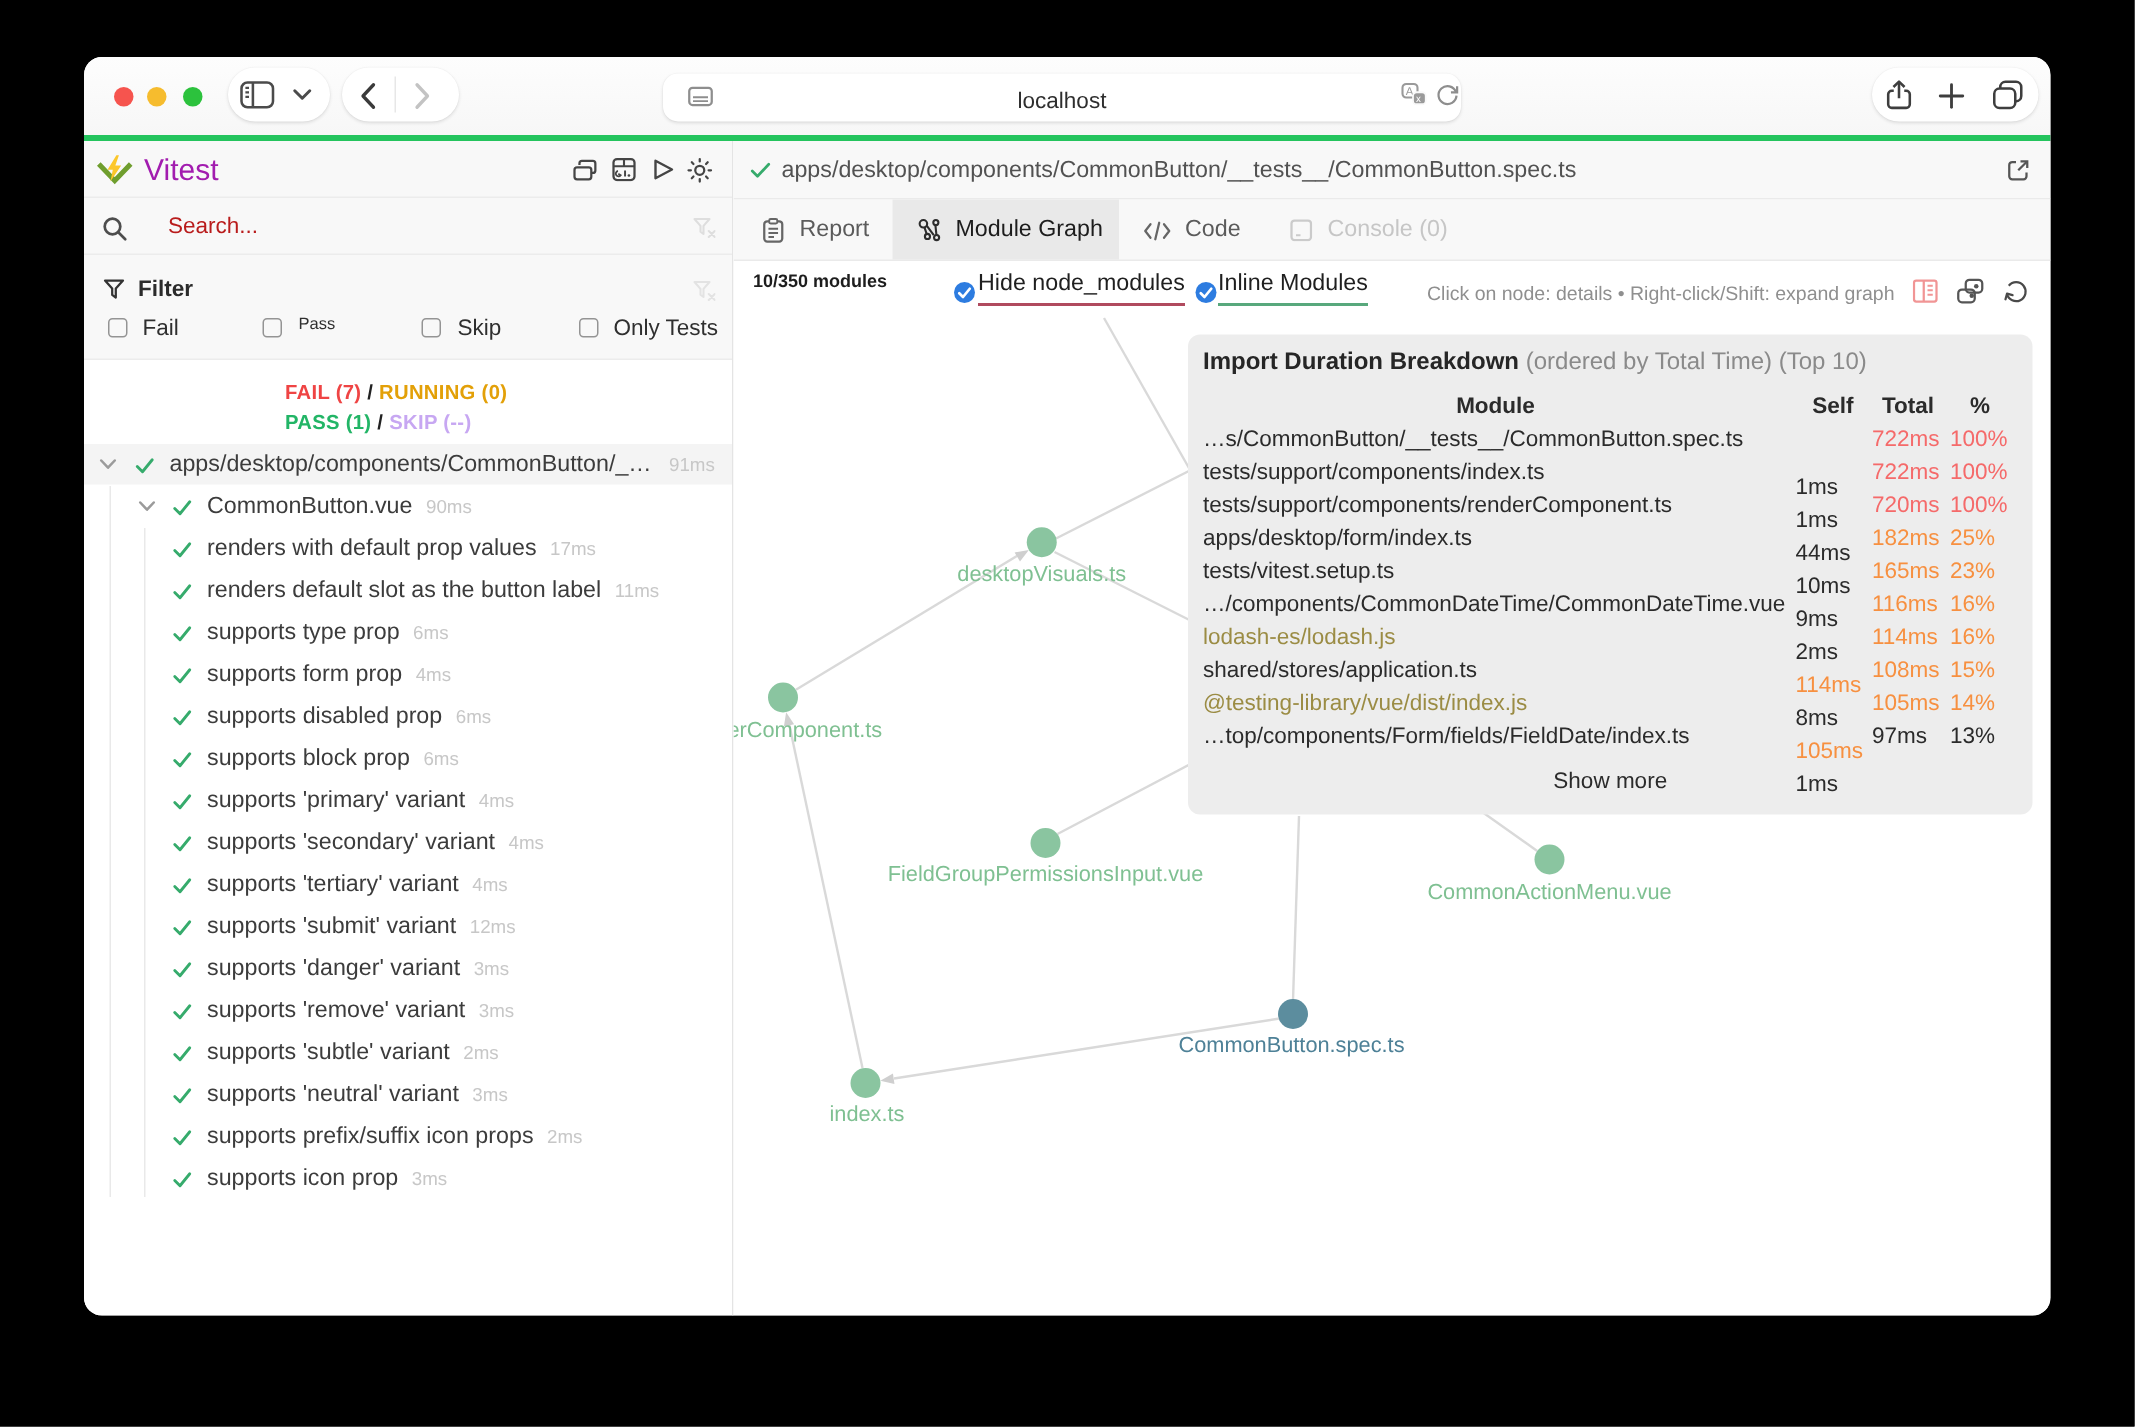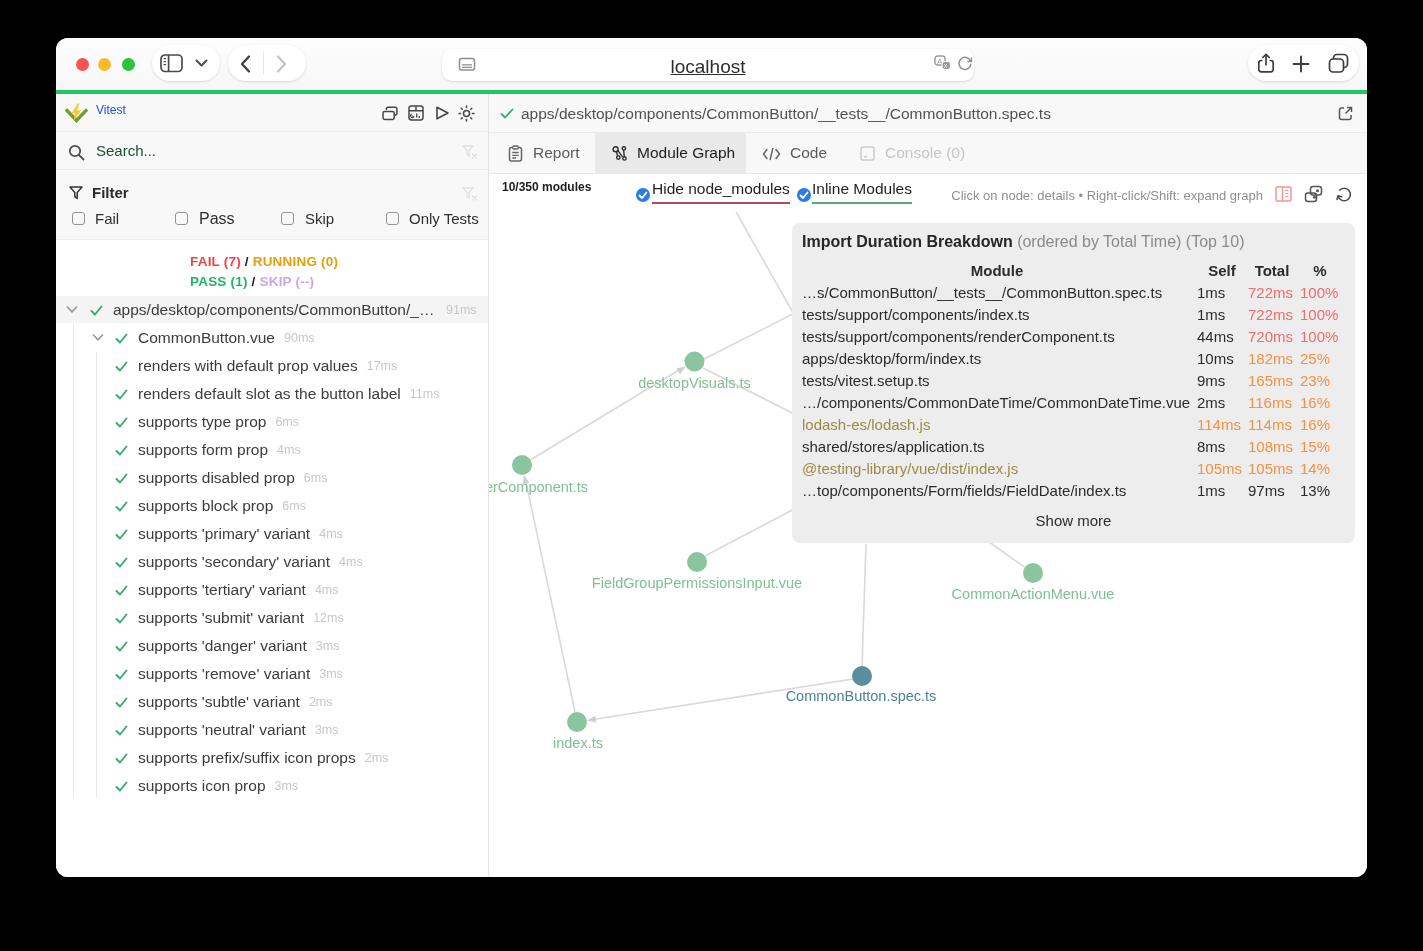--- a/index.html
+++ b/index.html
@@ -26,21 +26,21 @@
 #mhead{position:absolute;left:0;top:0;width:878px;height:39px;background:#f8f8f8;border-bottom:1px solid #eaeaea;box-sizing:border-box;}
 #mtabs{position:absolute;left:0;top:39px;width:878px;height:41px;background:#f8f8f8;border-bottom:1px solid #eaeaea;box-sizing:border-box;}
 .tab{position:absolute;top:39px;height:40px;display:flex;align-items:center;gap:10px;font-size:15.5px;color:#5b5b5b;}
 .bluecb{position:absolute;width:14px;height:14px;border-radius:7px;background:#2d7ce0;}
 .ulab{position:absolute;font-size:15.5px;color:#1f1f1f;white-space:nowrap;padding-bottom:4px;border-bottom:2.5px solid transparent;}
 
 #panel{position:absolute;left:303px;top:129px;width:563px;height:320px;background:#ededed;border-radius:8px;}
 .prow{position:absolute;left:0;width:571px;height:22px;font-size:15px;color:#2b2b2b;}
 .prow span{position:absolute;white-space:nowrap;}
 .c-mod{left:10px;}
-.c-self{left:405px;}
+.c-self{left:405px;margin-top:32px;}
 .c-tot{left:456px;}
 .c-pct{left:508px;}
 .red{color:#f56a6a;}
 .org{color:#f79040;}
 .olv{color:#9b8c44;}
 </style>
 </head>
 <body>
 <div id="win">
   <div id="tb">
@@ -68,21 +68,21 @@
     <svg class="abs" style="left:220px;top:16.5px;" width="11" height="18" viewBox="0 0 11 18">
       <path d="M2 1.5 L9 9 L2 16.5" fill="none" stroke="#c3c3c3" stroke-width="2.2" stroke-linecap="round" stroke-linejoin="round"></path>
     </svg>
 
     <div class="pill" style="left:386px;width:532px;top:11px;height:32px;border-radius:10px;"></div>
     <svg class="abs" style="left:402px;top:19px;" width="18" height="15" viewBox="0 0 18 15">
       <rect x="1.5" y="1.5" width="15" height="11.5" rx="2.2" fill="none" stroke="#8e8e8e" stroke-width="1.5"></rect>
       <line x1="4" y1="7.8" x2="14" y2="7.8" stroke="#8e8e8e" stroke-width="1.3"></line>
       <line x1="4" y1="10.4" x2="14" y2="10.4" stroke="#8e8e8e" stroke-width="1.3"></line>
     </svg>
-    <div class="abs" style="left:386px;top:4px;width:532px;height:50px;display:flex;align-items:center;justify-content:center;font-size:19px;color:#2e2e2e;text-decoration:underline;">localhost</div>
+    <div class="abs" style="left:386px;top:4px;width:532px;height:50px;display:flex;align-items:center;justify-content:center;font-size:15px;color:#2e2e2e;">localhost</div>
     <svg class="abs" style="left:878px;top:17px;" width="18" height="16" viewBox="0 0 18 16">
       <rect x="1" y="1" width="10" height="9" rx="2.5" fill="none" stroke="#9a9a9a" stroke-width="1.4"></rect>
       <text x="3.2" y="8.6" font-size="7.5" fill="#9a9a9a" font-family="Liberation Sans">A</text>
       <rect x="8" y="6.5" width="8.5" height="8" rx="2.4" fill="#9a9a9a" stroke="#f9f9f9" stroke-width="1.2"></rect>
       <text x="10" y="13" font-size="6.5" fill="#fff" font-family="Liberation Sans">x</text>
     </svg>
     <svg class="abs" style="left:901px;top:17px;" width="16" height="16" viewBox="0 0 16 16">
       <path d="M13.6 6.2 A6 6 0 1 0 14 8.8" fill="none" stroke="#8e8e8e" stroke-width="1.5"></path>
       <path d="M14.4 2.5 L14.4 6.6 L10.3 6.6" fill="none" stroke="#8e8e8e" stroke-width="1.5"></path>
     </svg>
@@ -103,21 +103,21 @@
     </svg>
   </div>
   <div id="greenbar"></div>
   <div id="sb">
 
     <div class="sbsec" style="top:0;height:38px;"></div>
     <svg class="abs" style="left:8px;top:8px;" width="25" height="24" viewBox="0 0 25 24">
       <path d="M3 8.5 L12.5 18.5 L22 8.5" fill="none" stroke="#6f9e2e" stroke-width="3.3" stroke-linecap="square"></path>
       <path d="M13.6 1.5 L7.7 11.2 H11.2 L9.6 19 L16.8 8.4 H12.9 L15.3 1.5 Z" fill="#fcc72b"></path>
     </svg>
-    <div class="abs" style="left:40px;top:9px;font-size:12px;color:#1d4ed8;font-weight:500;">Vitest</div>
+    <div class="abs" style="left:40px;top:9px;font-size:20px;color:#a21caf;font-weight:500;">Vitest</div>
     <svg class="abs" style="left:326px;top:11.5px;" width="16" height="15" viewBox="0 0 16 15">
       <path d="M4.3 4 V3 A1.7 1.7 0 0 1 6 1.3 h7.2 A1.7 1.7 0 0 1 14.9 3 v4.6 A1.7 1.7 0 0 1 13.2 9.3 h-1" fill="none" stroke="#454545" stroke-width="1.5"></path>
       <rect x="1" y="5.6" width="11.2" height="7.9" rx="1.7" fill="none" stroke="#454545" stroke-width="1.5"></rect>
     </svg>
     <svg class="abs" style="left:352px;top:11px;" width="16" height="16" viewBox="0 0 16 16">
       <rect x="1" y="1" width="14" height="14" rx="2.4" fill="none" stroke="#454545" stroke-width="1.5"></rect>
       <line x1="1" y1="5.8" x2="15" y2="5.8" stroke="#454545" stroke-width="1.4"></line>
       <line x1="8" y1="1" x2="8" y2="5.8" stroke="#454545" stroke-width="1.4"></line>
       <path d="M4 9 a1.8 1.8 0 1 0 1.8 2.8 l-1.6 -1" fill="none" stroke="#454545" stroke-width="1.2"></path>
       <line x1="8.7" y1="8.6" x2="8.7" y2="12.6" stroke="#454545" stroke-width="1.3"></line>
@@ -138,39 +138,39 @@
         <line x1="3.2" y1="13.8" x2="4.3" y2="12.7"></line>
           <line x1="12.7" y1="4.3" x2="13.8" y2="3.2"></line>
       </g>
     </svg>
 
     <div class="sbsec" style="top:38px;height:38px;"></div>
     <svg class="abs" style="left:12px;top:50px;" width="17" height="17" viewBox="0 0 17 17">
       <circle cx="7" cy="7" r="5.2" fill="none" stroke="#4d4d4d" stroke-width="1.8"></circle>
       <line x1="11" y1="11" x2="15.5" y2="15.5" stroke="#4d4d4d" stroke-width="1.8" stroke-linecap="round"></line>
     </svg>
-    <div class="abs" style="left:40px;top:48px;font-size:15px;color:#14532d;">Search...</div>
+    <div class="abs" style="left:56px;top:48px;font-size:15px;color:#b91c1c;">Search...</div>
     <svg class="abs" style="left:406px;top:51px;" width="15" height="14" viewBox="0 0 15 14">
       <path d="M1 1 h10 l-4 4.6 v5.4 l-2 -1.5 v-3.9 Z" fill="none" stroke="#dedede" stroke-width="1.4" stroke-linejoin="round"></path>
       <path d="M10.5 9 l4 4 M14.5 9 l-4 4" stroke="#dedede" stroke-width="1.4" stroke-linecap="round"></path>
     </svg>
 
     <div class="sbsec" style="top:76px;height:70px;"></div>
     <svg class="abs" style="left:13px;top:92px;" width="14" height="14" viewBox="0 0 14 14">
       <path d="M1 1 h12 l-4.8 5.4 v6 l-2.4 -1.8 v-4.2 Z" fill="none" stroke="#333" stroke-width="1.5" stroke-linejoin="round"></path>
     </svg>
     <div class="abs" style="left:36px;top:90px;font-size:15px;font-weight:bold;color:#2b2b2b;">Filter</div>
     <svg class="abs" style="left:406px;top:93px;" width="15" height="14" viewBox="0 0 15 14">
       <path d="M1 1 h10 l-4 4.6 v5.4 l-2 -1.5 v-3.9 Z" fill="none" stroke="#e3e3e3" stroke-width="1.4" stroke-linejoin="round"></path>
       <path d="M10.5 9 l4 4 M14.5 9 l-4 4" stroke="#e3e3e3" stroke-width="1.4" stroke-linecap="round"></path>
     </svg>
     <span class="cbx abs" style="left:15.5px;top:118px;"></span>
     <div class="abs" style="left:39px;top:116px;font-size:15px;color:#2f2f2f;">Fail</div>
     <span class="cbx abs" style="left:119px;top:118px;"></span>
-    <div class="abs" style="left:143px;top:116px;font-size:16px;color:#2f2f2f;">Pass</div>
+    <div class="abs" style="left:143px;top:116px;font-size:11px;color:#2f2f2f;">Pass</div>
     <span class="cbx abs" style="left:224.5px;top:118px;"></span>
     <div class="abs" style="left:249px;top:116px;font-size:15px;color:#2f2f2f;">Skip</div>
     <span class="cbx abs" style="left:329.5px;top:118px;"></span>
     <div class="abs" style="left:353px;top:116px;font-size:15px;color:#2f2f2f;">Only Tests</div>
 
     <div class="abs" style="left:134px;top:160px;font-size:13.5px;font-weight:bold;letter-spacing:0.2px;white-space:nowrap;">
       <span style="color:#ef4444;">FAIL (7)</span> <span style="color:#222;">/</span> <span style="color:#e3a008;">RUNNING (0)</span>
     </div>
     <div class="abs" style="left:134px;top:180px;font-size:13.5px;font-weight:bold;letter-spacing:0.2px;white-space:nowrap;">
       <span style="color:#22b566;">PASS (1)</span> <span style="color:#222;">/</span> <span style="color:#c7a7f2;">SKIP (--)</span>

